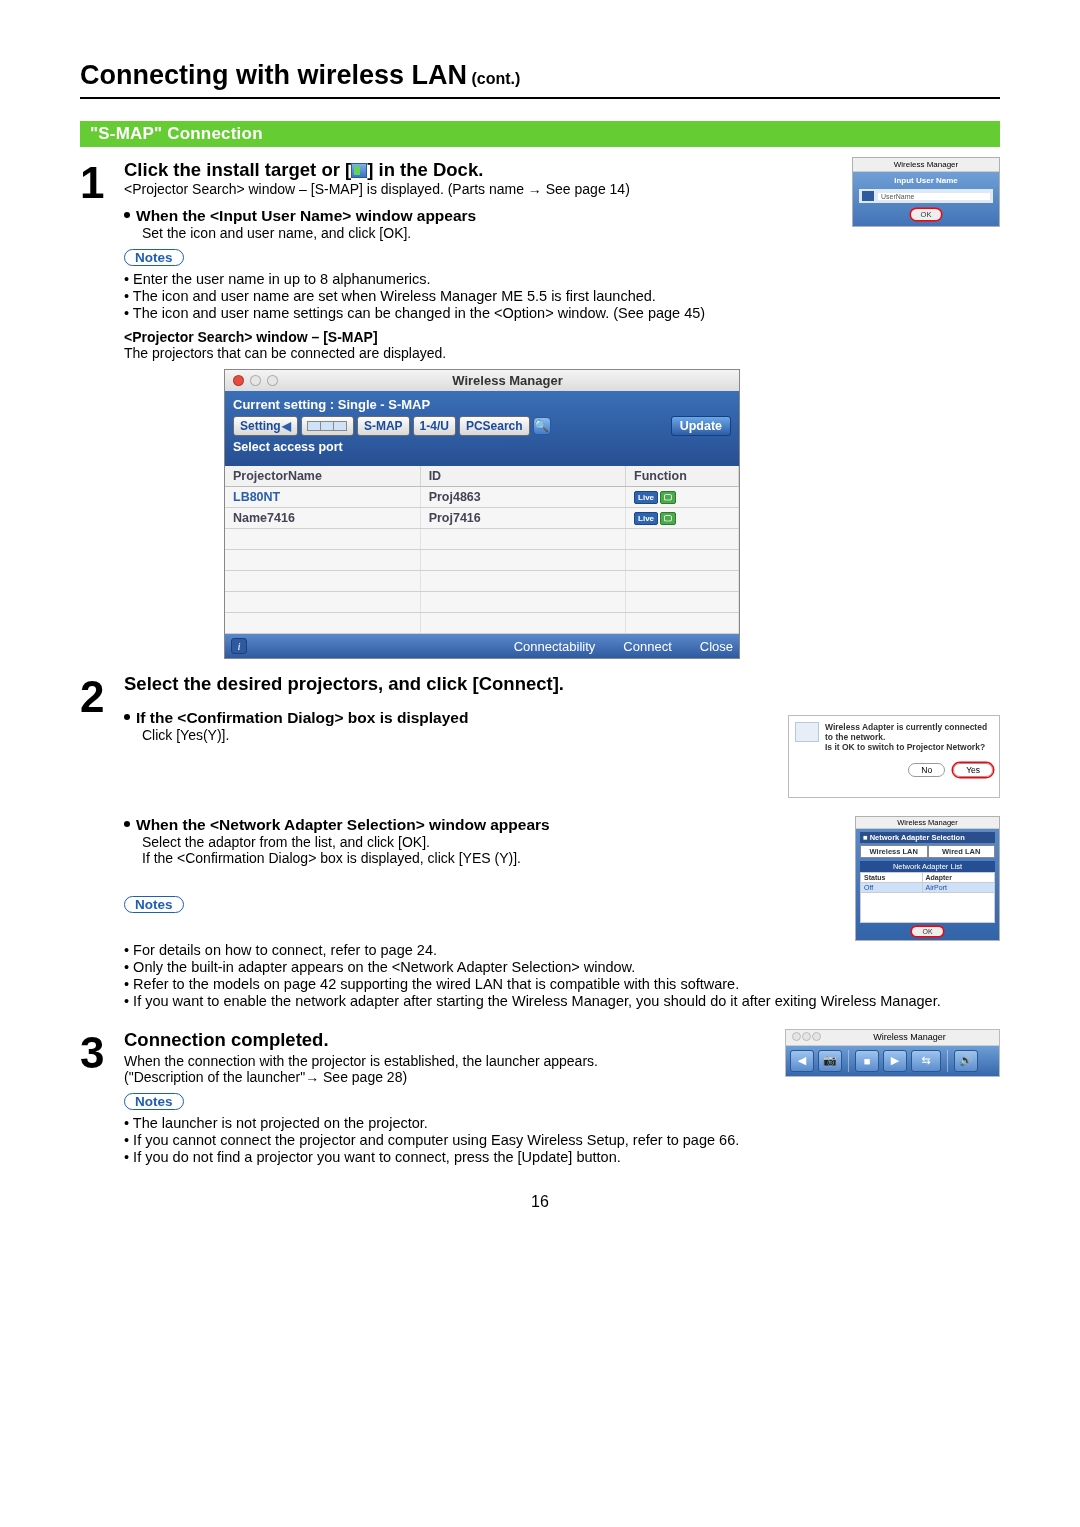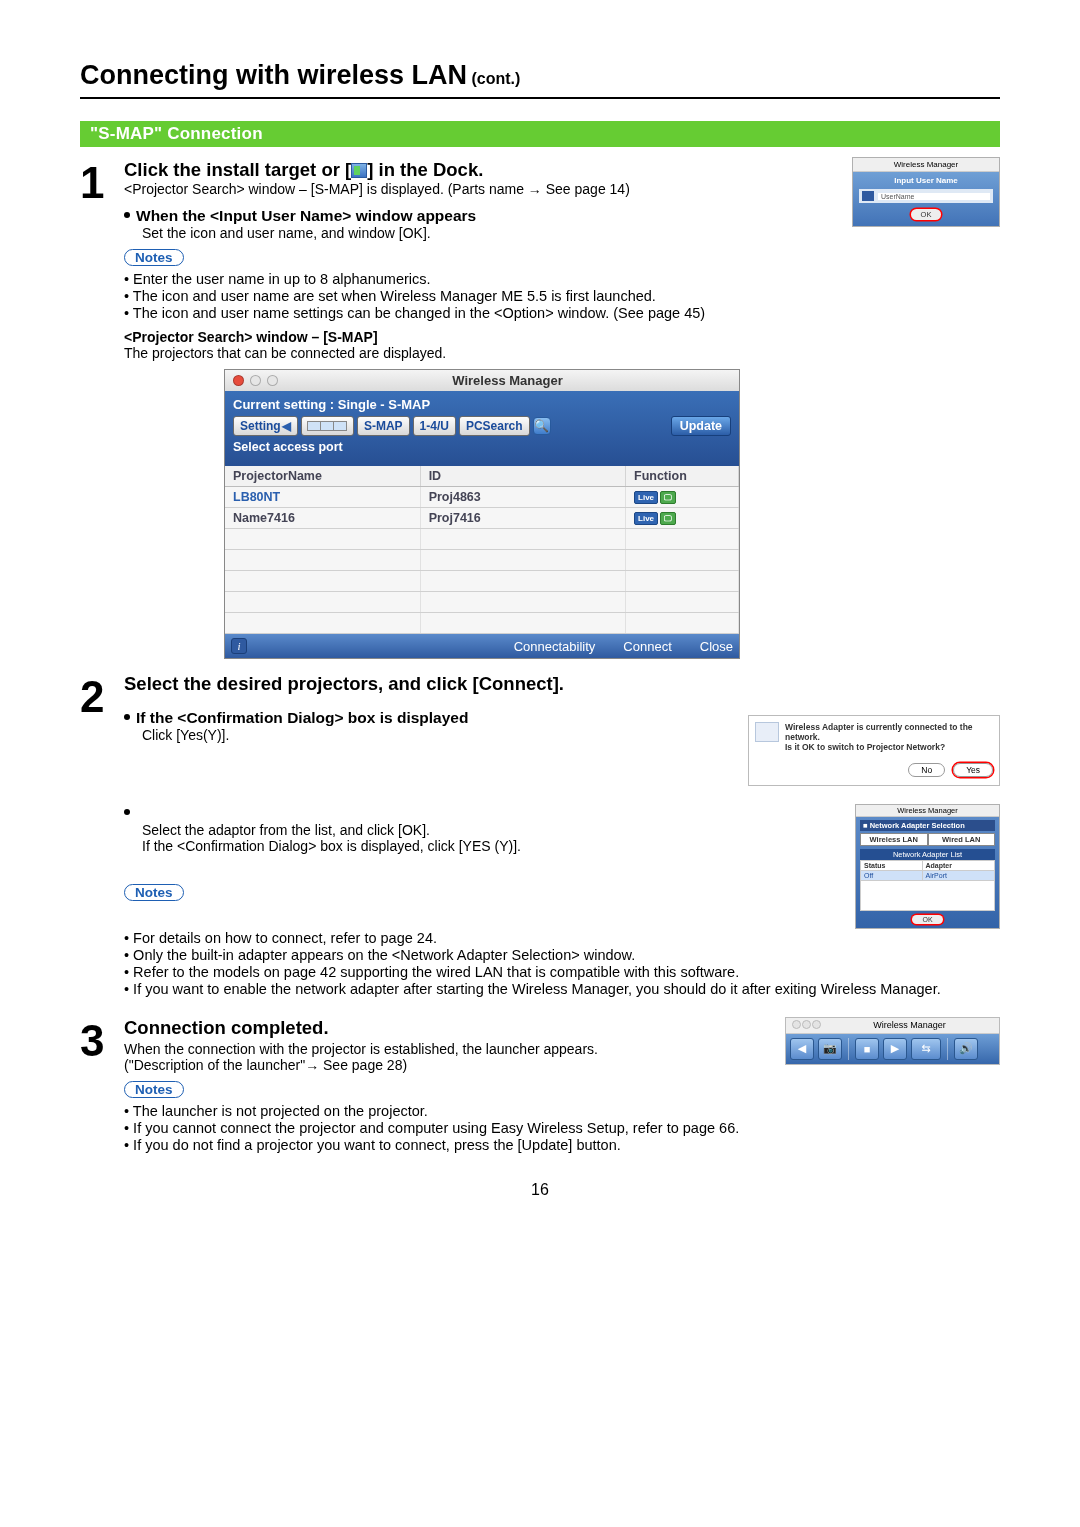--- a/index.html
+++ b/index.html
@@ -53,21 +53,21 @@
   .pw-table th { text-align: left; color: #445; font-weight: bold; padding: 3px 8px; border-bottom: 1px solid #bcbcbc; border-right: 1px solid #d4d4d4; background: #f2f2f2; }
   .pw-table td { padding: 3px 8px; border-bottom: 1px solid #d0d0d0; border-right: 1px solid #e1e1e1; height: 21px; color: #445; font-weight: bold; }
   .pw-table .hl td:first-child { color: #2a5fae; }
   .func-badge { display: inline-block; font-size: 8px; color: #fff; background: #2f64b1; border: 1px solid #1c4785; border-radius: 2px; padding: 0 3px; line-height: 11px; vertical-align: 1px; }
   .func-badge.gn { background: #4da94d; border-color: #2e7c2e; margin-left: 2px; }
   .pw-bottom { display: flex; justify-content: space-between; align-items: center; background: linear-gradient(#5a8acb,#2f5aa0); padding: 4px 6px; }
   .pw-bottom .info { width: 16px; height: 16px; border-radius: 3px; background: #2f5aa0; border: 1px solid #1b3f79; color: #fff; text-align: center; font-size: 11px; line-height: 15px; font-family: Georgia, serif; font-style: italic; }
   .pw-bottom .btns { display: flex; gap: 28px; }
   .pw-bottom .btn { color: #fff; font-size: 13px; }
 
-  .fig-conf { width: 252px; border: 1px solid #bbb; font-size: 8.5px; background: #fff; padding: 6px 6px 8px 6px; }
+  .fig-conf { width: 212px; border: 1px solid #bbb; font-size: 8.5px; background: #fff; padding: 6px 6px 20px 6px; }
   .fig-conf .top { display: flex; gap: 6px; }
   .fig-conf .ic { width: 24px; height: 20px; background: #e8eef8; border: 1px solid #b7c7dd; flex-shrink: 0; }
   .fig-conf .txt { font-weight: bold; color: #333; line-height: 1.2; }
   .fig-conf .btnrow { display: flex; justify-content: flex-end; gap: 8px; margin-top: 10px; }
   .fig-conf .dbtn { border: 1px solid #999; border-radius: 9px; font-size: 8.5px; padding: 1px 12px; }
   .fig-conf .dbtn.yes { box-shadow: 0 0 0 1.5px #f00; }
 
   .fig-nas { width: 145px; border: 1px solid #b0b0b0; font-size: 7.5px; }
   .fig-nas .titlebar { text-align: center; padding: 1px 0; background: #efefef; border-bottom: 1px solid #ccc; }
   .fig-nas .inner { background: linear-gradient(#5b8ac8,#3363a8); color: #fff; padding: 3px 4px 4px 4px; }
@@ -117,21 +117,21 @@
     </div>
 
     <div class="step">
       <div class="step-num">1</div>
       <div class="step-body">
         <div class="step-title">
           <span>Click the install target or [</span><span class="dock-icon"></span><span>] in the Dock.</span>
         </div>
         <div class="step-sub small">&lt;Projector Search&gt; window – [S-MAP] is displayed. (Parts name → See page 14)</div>
         <div class="bullet-head"><span class="dot"></span><span>When the &lt;Input User Name&gt; window appears</span></div>
-        <div class="small indent1">Set the icon and user name, and window [OK].</div>
+        <div class="small indent1">Set the icon and user name, and click [OK].</div>
         <div class="notes-label">Notes</div>
         <div class="note-list">
           <div class="item">• Enter the user name in up to 8 alphanumerics.</div>
           <div class="item">• The icon and user name are set when Wireless Manager ME 5.5 is first launched.</div>
           <div class="item">• The icon and user name settings can be changed in the &lt;Option&gt; window. (See page 45)</div>
         </div>
         <div style="margin-top:8px;" class="bold small">&lt;Projector Search&gt; window – [S-MAP]</div>
         <div class="small">The projectors that can be connected are displayed.</div>
 
         
@@ -268,21 +268,21 @@
               <tr class="sel">
                     <td>Off</td>
                     <td>AirPort</td>
                   </tr>
             </tbody>
               </table>
             <div class="blank"></div>
             <div class="okrow"><span class="ok">OK</span></div>
           </div>
         </div>
-        <div class="bullet-head"><span class="dot"></span></div>
+        <div class="bullet-head"><span class="dot"></span><span>When the &lt;Network Adapter Selection&gt; window appears</span></div>
         <div class="small indent1">Select the adaptor from the list, and click [OK].</div>
         <div class="small indent1">If the &lt;Confirmation Dialog&gt; box is displayed, click [YES (Y)].</div>
 
         <div class="notes-label" style="margin-top:30px;">Notes</div>
       </div>
       <div class="note-list">
         <div class="item">• For details on how to connect, refer to page 24.</div>
         <div class="item">• Only the built-in adapter appears on the &lt;Network Adapter Selection&gt; window.</div>
         <div class="item">• Refer to the models on page 42 supporting the wired LAN that is compatible with this software.</div>
         <div class="item">• If you want to enable the network adapter after starting the Wireless Manager, you should do it after exiting Wireless Manager.</div>

